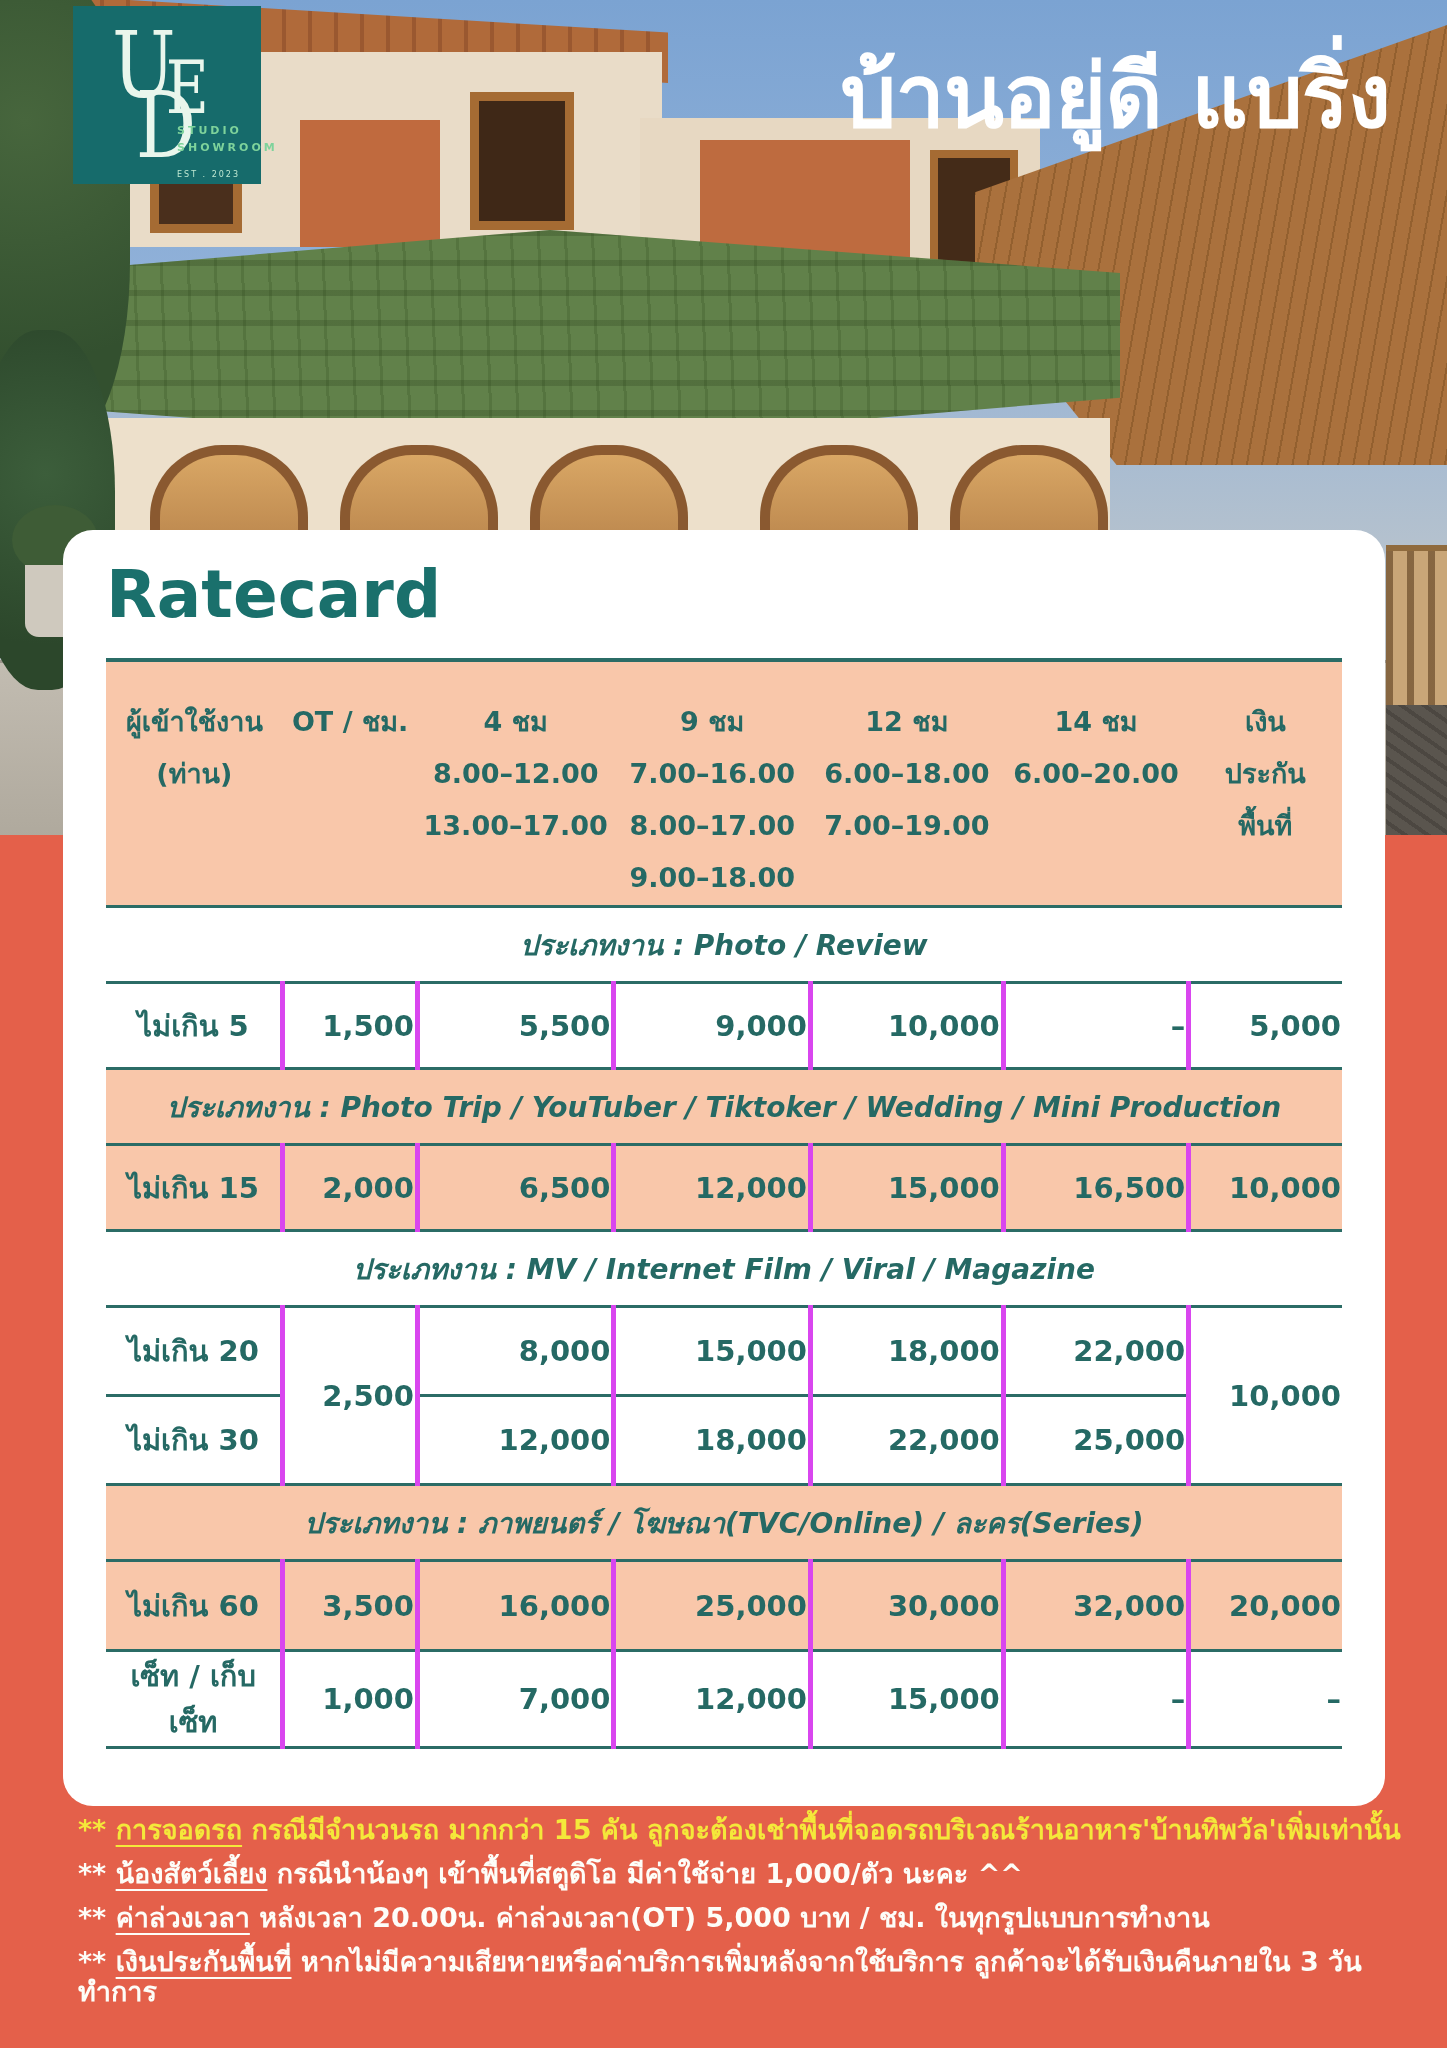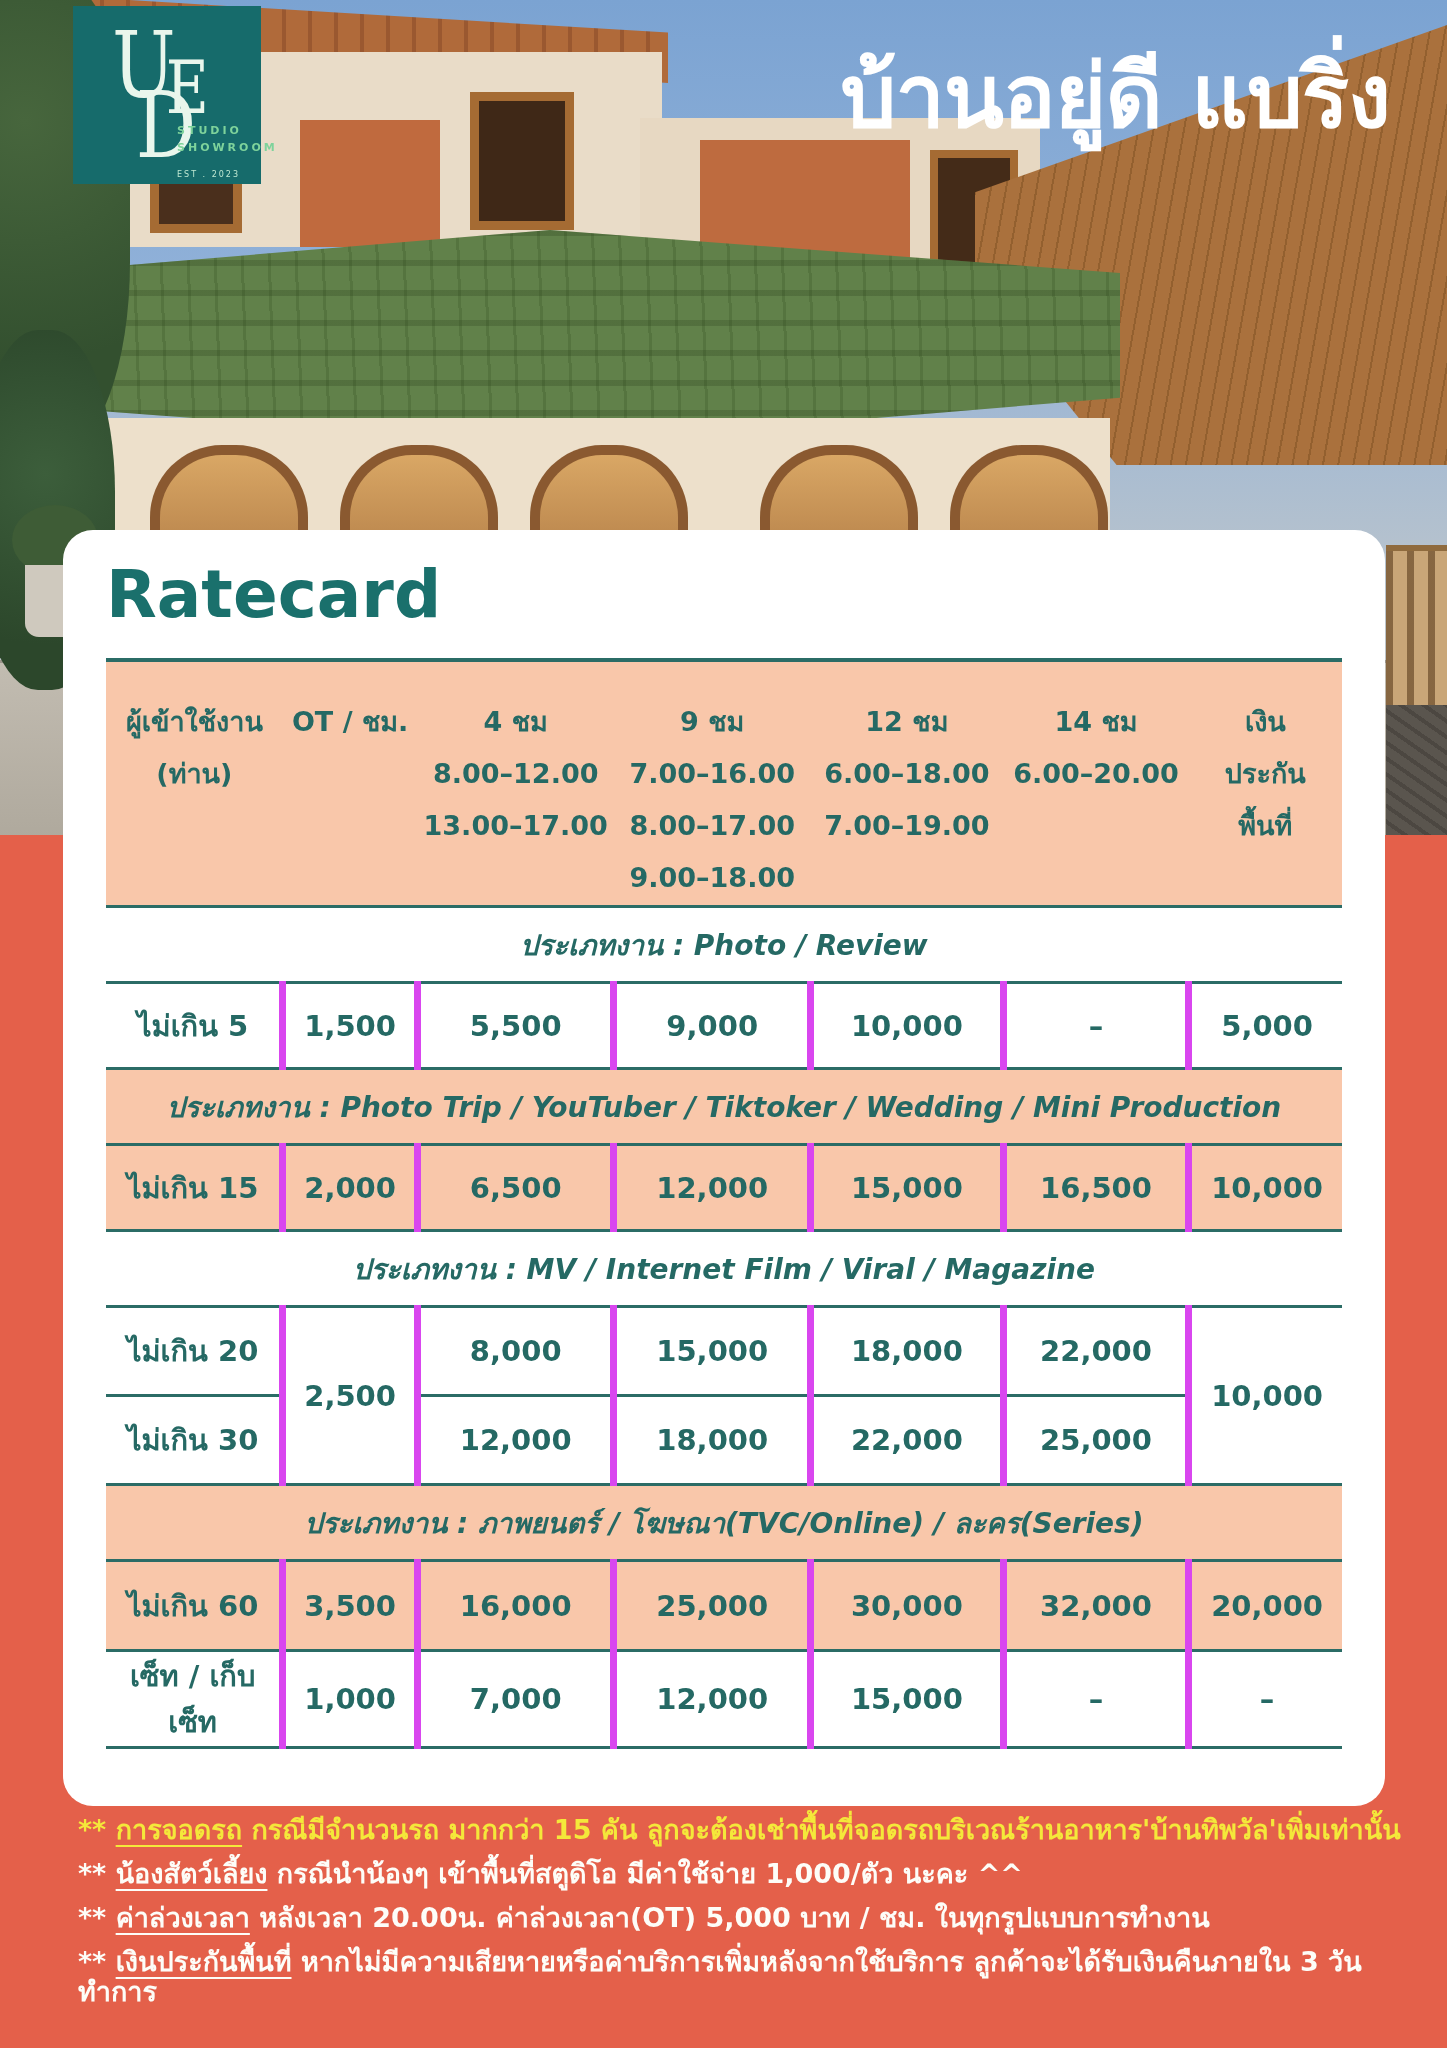--- a/index.html
+++ b/index.html
@@ -74,21 +74,21 @@
   table.rate{border-collapse:collapse;table-layout:fixed;width:1236px;color:#256964;}
   table.rate td{text-align:center;vertical-align:middle;font-weight:700;}
   tr.r-head{height:197px;}
   tr.r-head td{background:#F9C7AA;border-top:4px solid #2B6C66;border-bottom:3px solid #2B6C66;
       vertical-align:top;padding-top:34px;font-size:27px;line-height:52px;}
   tr.r-band{height:76px;font-style:italic;}
   tr.r-band td{font-size:28px;}
   tr.r-band.salmon td{background:#F9C7AA;}
   tr.r-data{height:86px;}
   tr.r-data td{border-top:3px solid #2B6C66;border-bottom:3px solid #2B6C66;font-size:29px;}
-  tr.r-data td + td{border-left:7px solid #d946ef;}
+  tr.r-data td + td{border-left:5px solid #d946ef;text-align:right;}
   tr.r-data.salmon td{background:#F9C7AA;}
   tr.r-mv{height:89px;}
 
   .cardnotes{position:absolute;left:43px;top:1178px;width:1240px;color:#D1512D;
       font-size:28px;font-weight:700;line-height:34px;}
   .cardnotes div{margin-bottom:23px;}
 
   
   .footnotes{position:absolute;left:78px;top:1815px;width:1350px;
       font-size:27px;font-weight:700;line-height:30px;}

